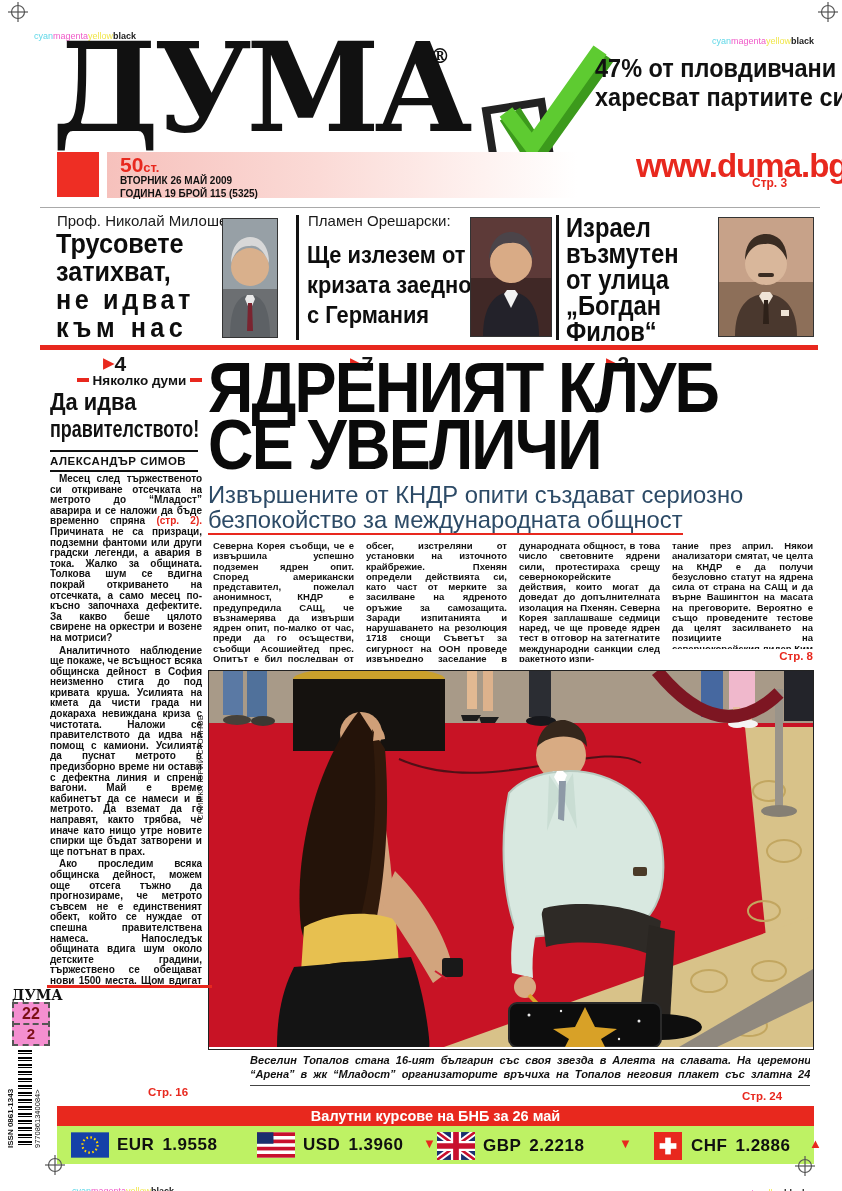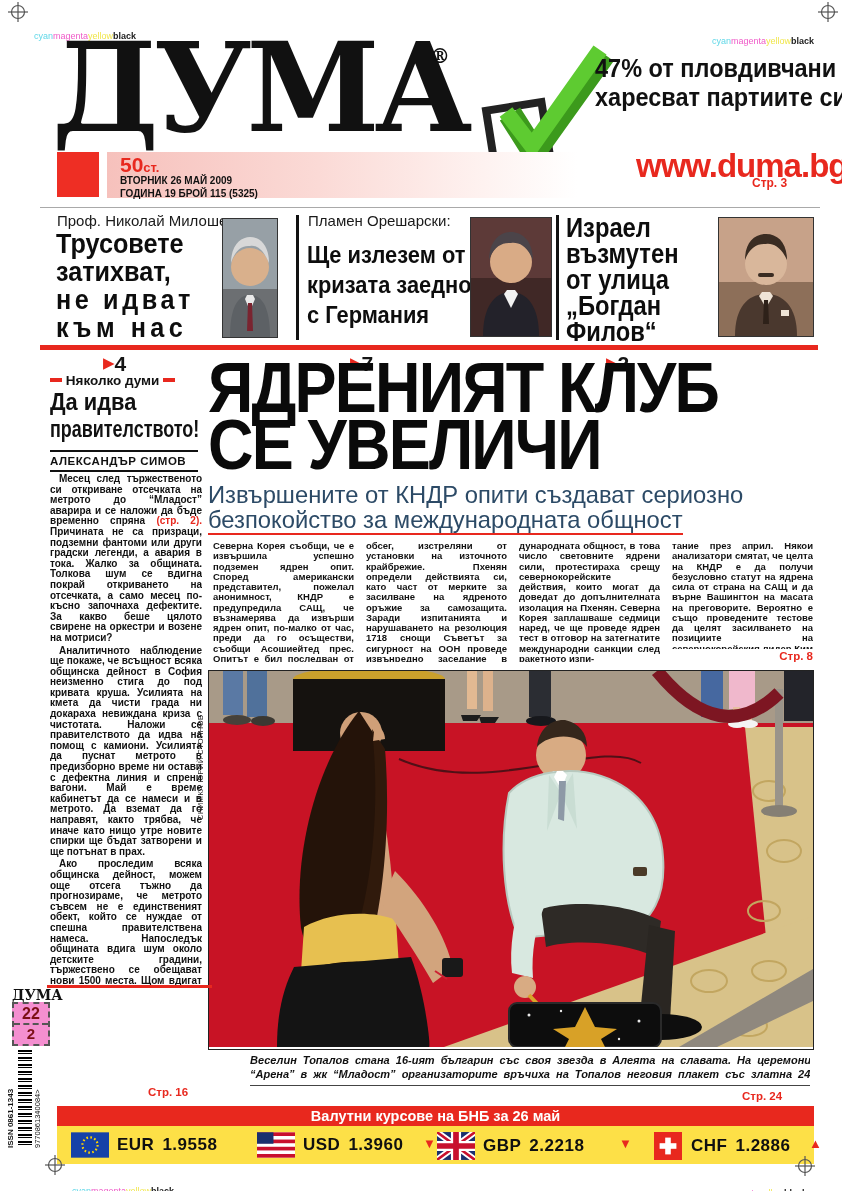--- a/index.html
+++ b/index.html
@@ -53,21 +53,21 @@
   .pinkbox .n1{font-size:16px;font-weight:bold;color:#7c1016;line-height:19px;border-bottom:2px dashed #555;}
   .pinkbox .n2{font-size:15px;font-weight:bold;color:#7c1016;line-height:18px;}
   .barcode{width:14px;height:96px;background:repeating-linear-gradient(180deg,
      #000 0 2px,#fff 2px 3px,#000 3px 4px,#fff 4px 7px,#000 7px 9px,#fff 9px 10px,
      #000 10px 11px,#fff 11px 14px);}
   .issn{font-size:8px;font-weight:bold;color:#111;}
   .bcnum{font-size:7.5px;color:#111;}
   .ss-head{font-size:26px;line-height:29px;font-weight:bold;color:#0d0d0d;}
   
   .cur-head{background:#e8281e;color:#fff;text-align:center;font-weight:bold;font-size:14.5px;line-height:20px;}
-  .cur-body{background:#fde047;}
+  .cur-body{background:#bef264;}
   .rate{position:absolute;top:6px;display:flex;align-items:center;gap:8px;
         font-size:17px;font-weight:bold;letter-spacing:0.5px;color:#101010;}
   .rate svg{display:block;}
   .trend{position:absolute;color:#e8281e;font-size:13px;top:10px;}
 </style>
 </head>
 <body>
 
 <div class="page">
 
@@ -171,21 +171,21 @@
       <path d="M26,42 C26,25 35,16 47,16 C59,16 68,25 68,42 C62,29 54,25 47,26 C37,25 30,31 26,42 Z" fill="#3a2c22"></path>
       <rect x="39" y="55" width="16" height="4" rx="2" fill="#3a2c22"></rect>
     </svg>
   </div>
 
   <div class="abs thickred" style="left:40px;top:345px;width:778px;height:5px;"></div>
   <div class="abs marker" style="left:103px;top:352px;"><span class="tri">▶</span><span class="num">4</span></div>
   <div class="abs marker" style="left:350px;top:352px;"><span class="tri">▶</span><span class="num">7</span></div>
   <div class="abs marker" style="left:606px;top:352px;"><span class="tri">▶</span><span class="num">2</span></div>
 
-  <div class="abs sect-title" style="left:50px;top:373px;width:152px;text-align:left;">
+  <div class="abs sect-title" style="left:50px;top:373px;width:152px;text-align:right;">
     <span class="sect-dash"></span>
     <span>Няколко думи</span>
     <span class="sect-dash"></span>
   </div>
   <div class="abs op-title" style="left:50px;top:389px;">
     <span class="cx" style="transform:scaleX(.95);">Да идва</span><br>
     <span class="cx" style="transform:scaleX(.78);">правителството!</span>
   </div>
   <div class="abs byline" style="left:50px;top:450px;">АЛЕКСАНДЪР СИМОВ</div>
   <div class="abs op-body" style="left:50px;top:474px;height:512px;overflow:hidden;">

